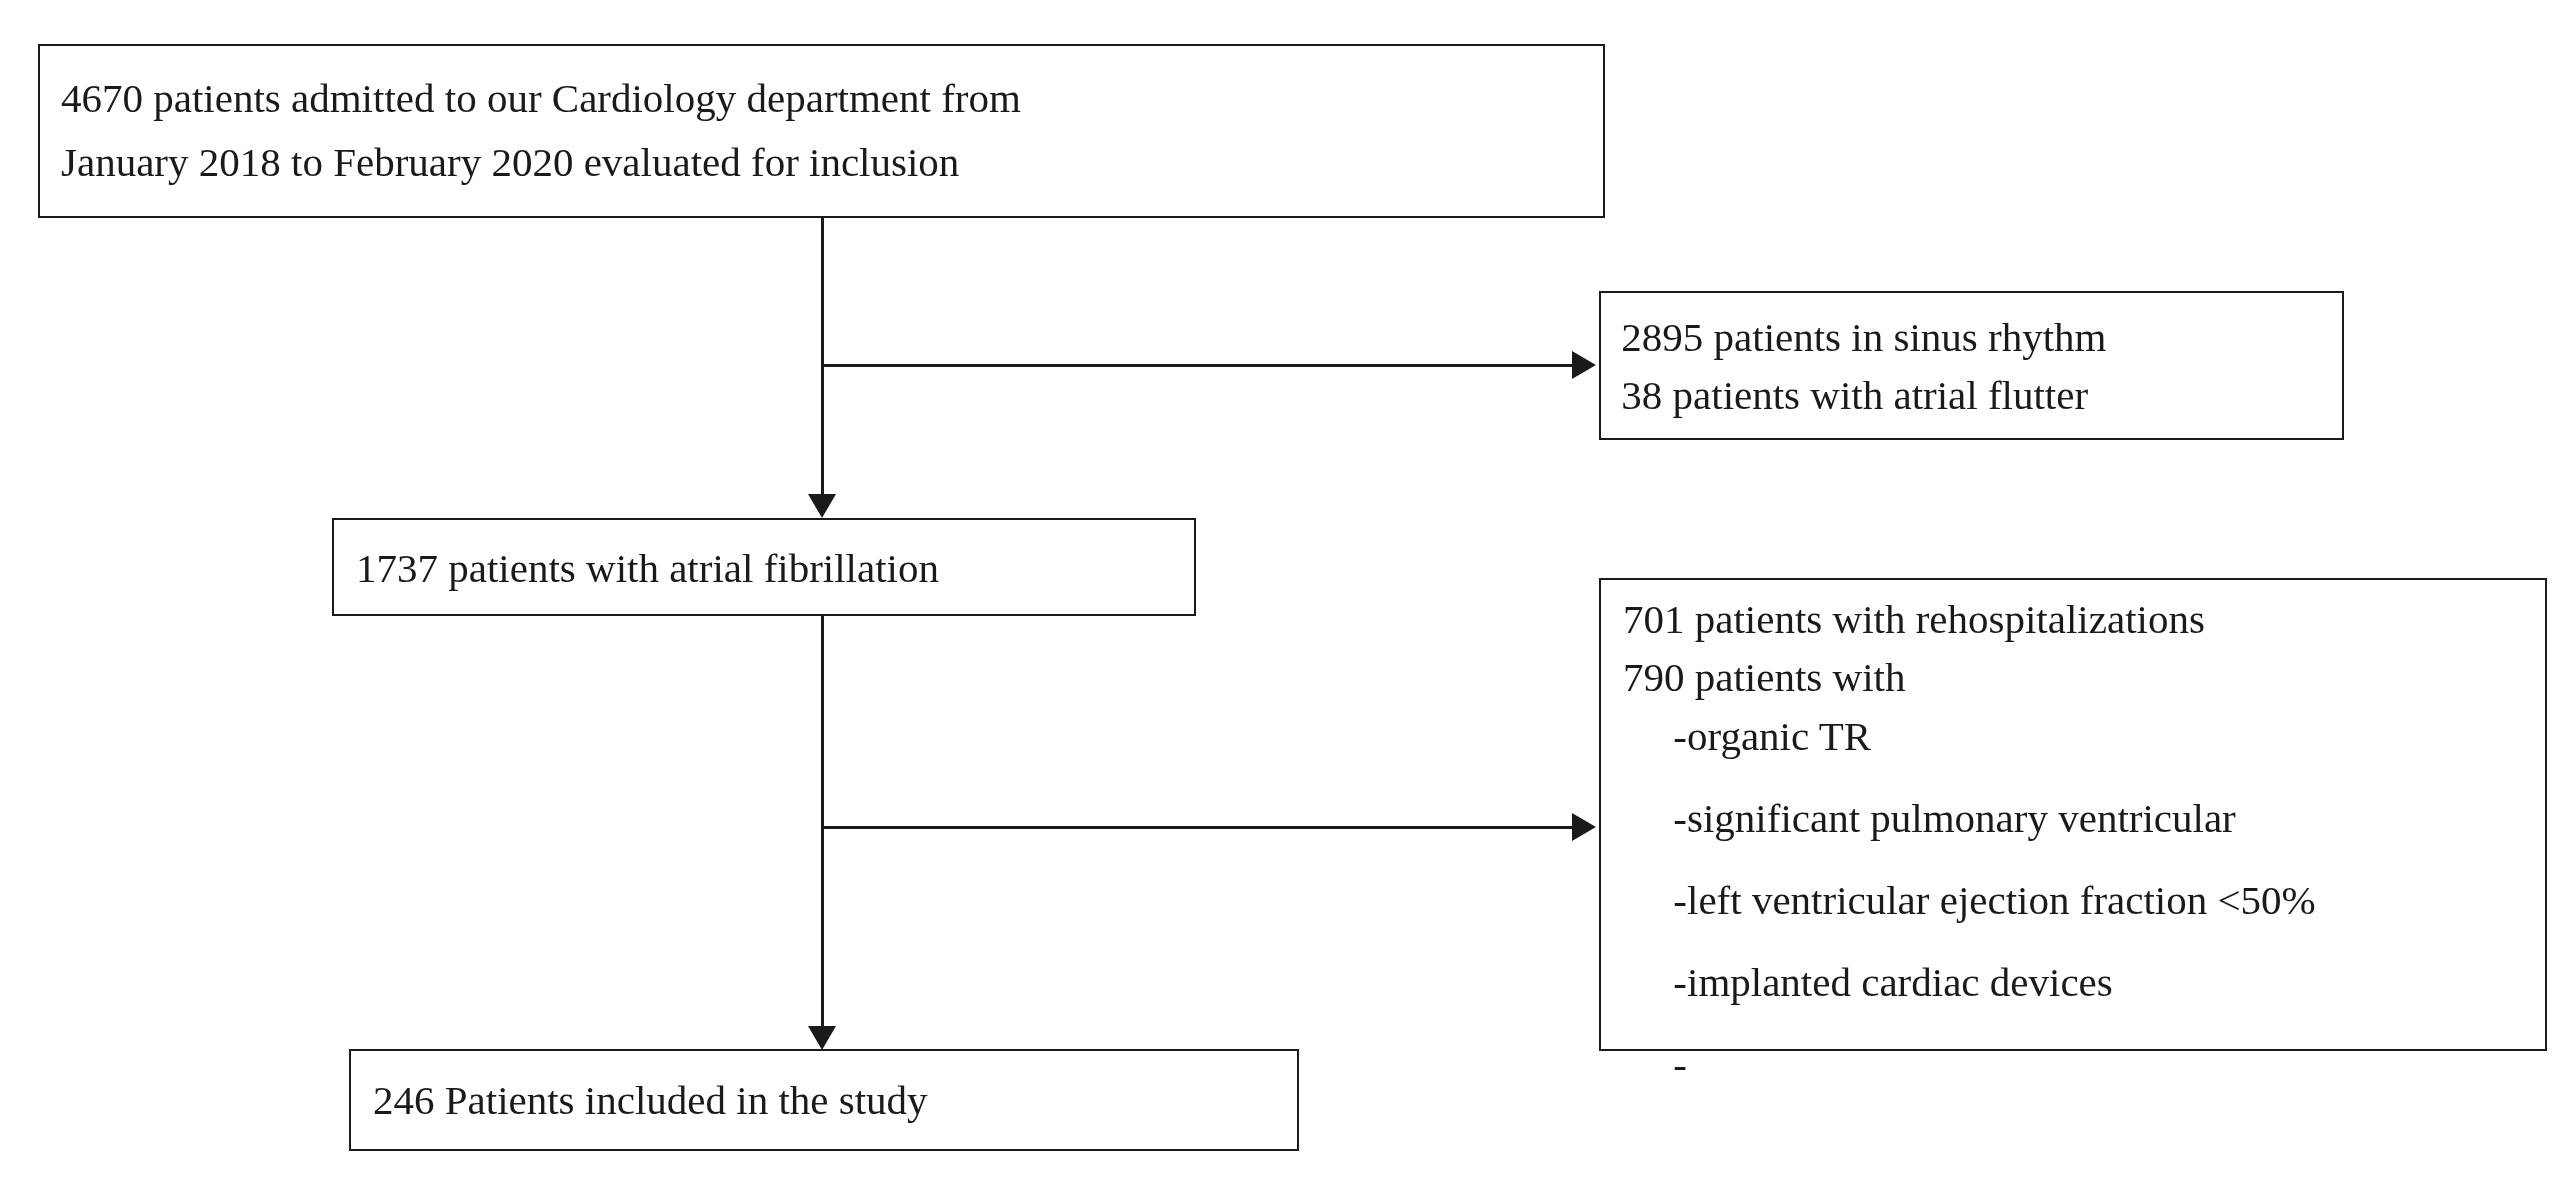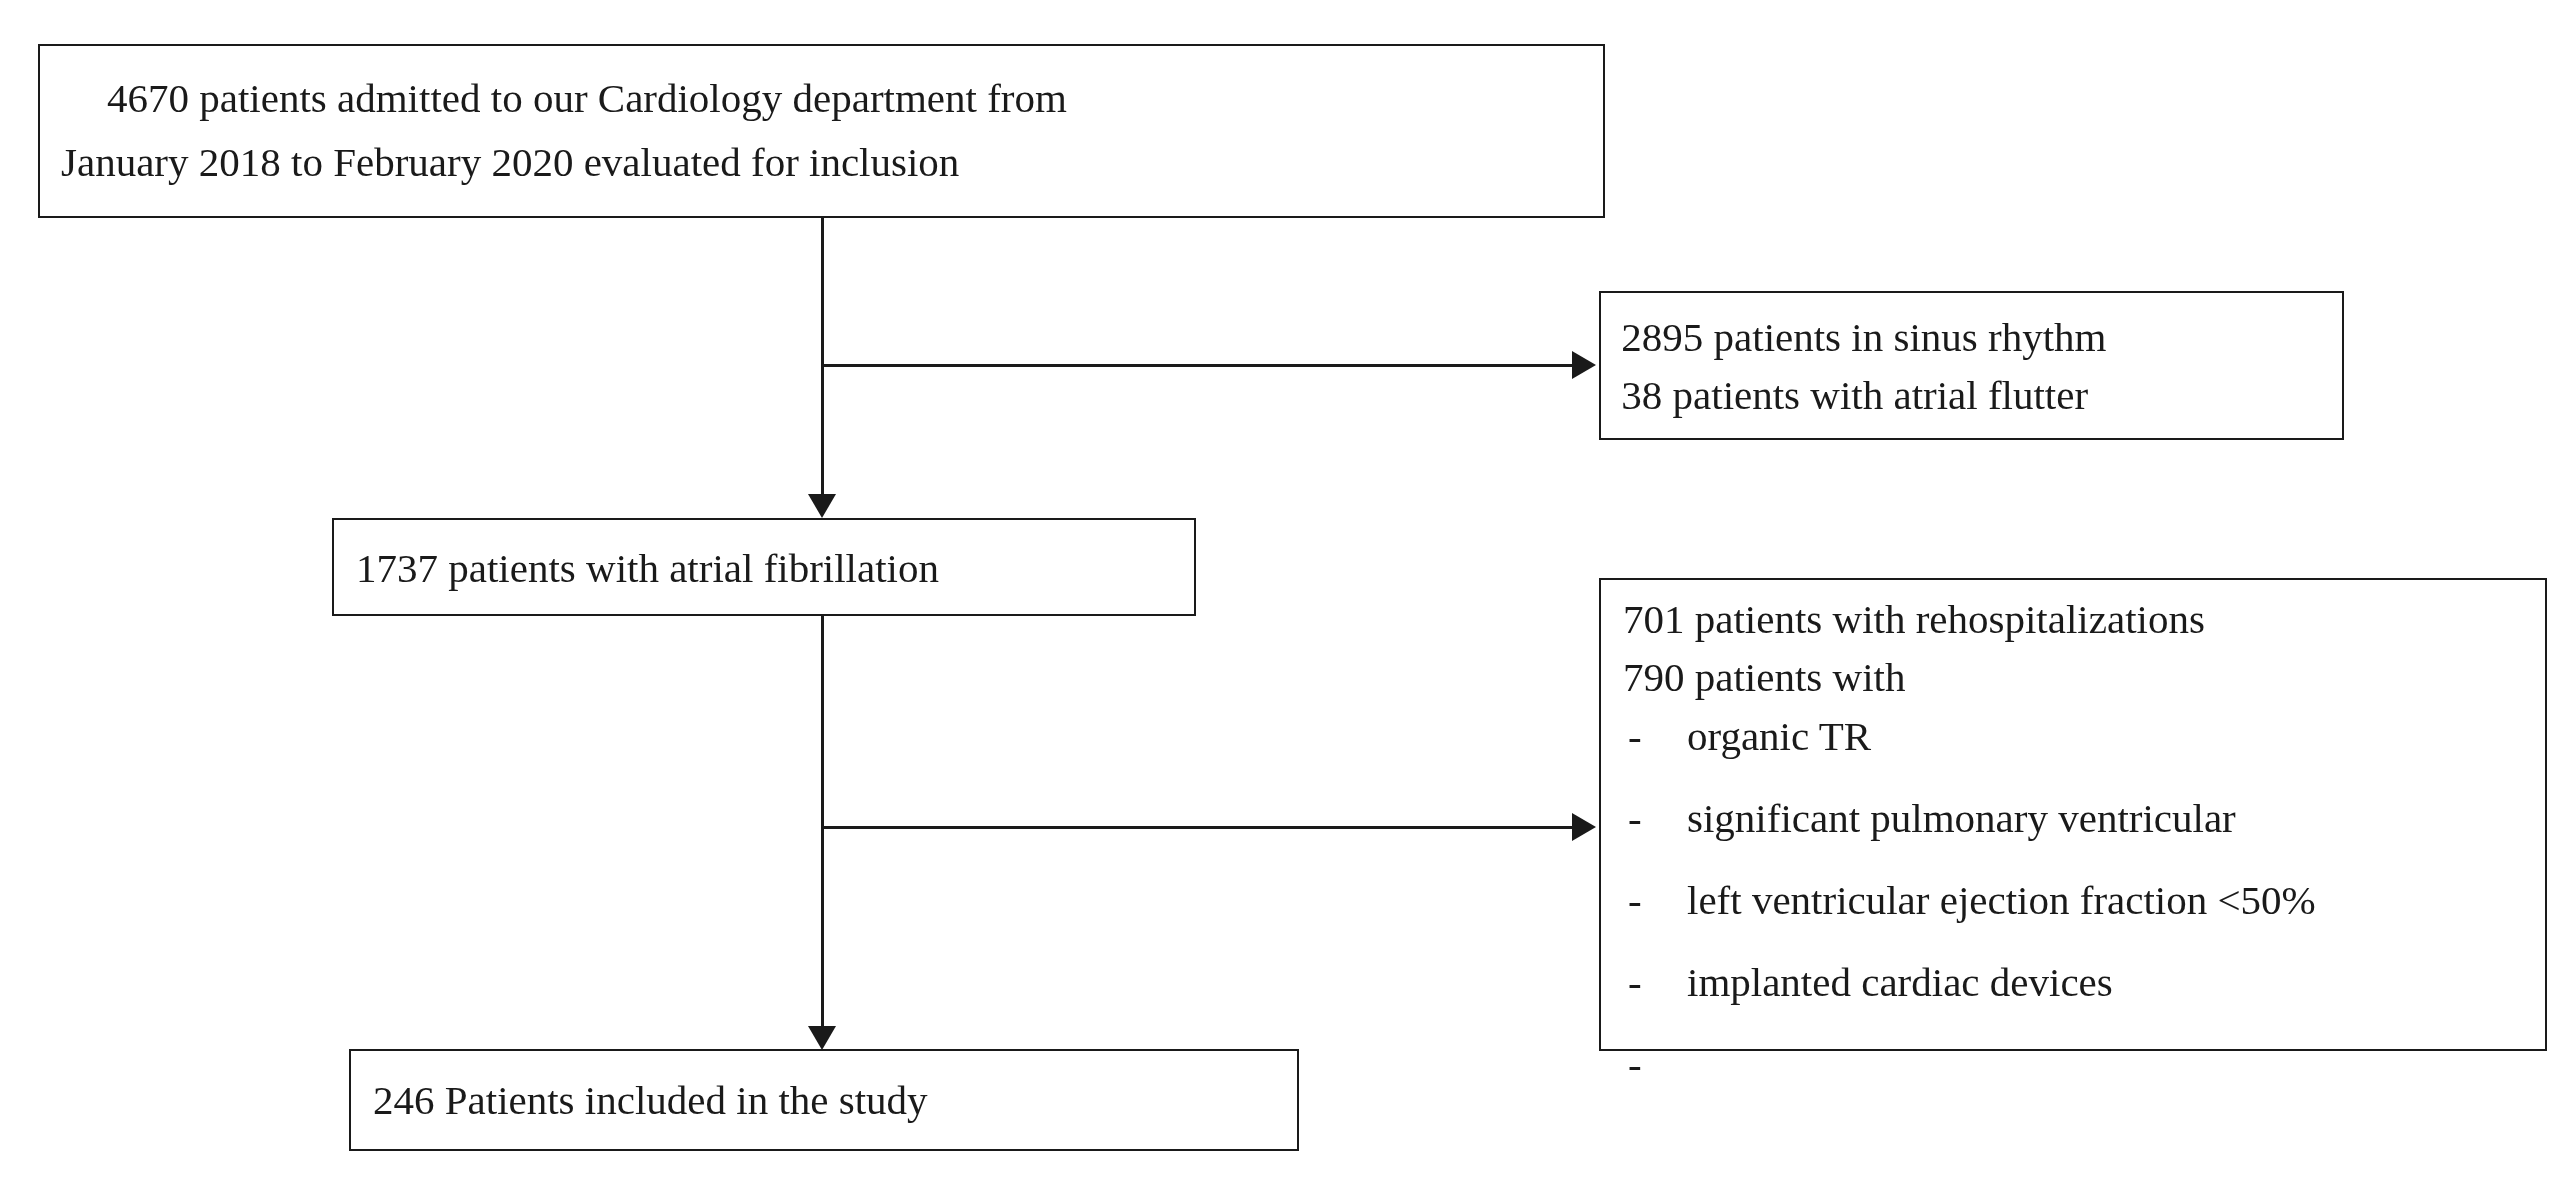--- a/index.html
+++ b/index.html
@@ -86,34 +86,34 @@
   <div class="edge-h" style="left:821px; top:364px; width:751px;"></div>
   <div class="arrow-right" style="left:1572px; top:351px;"></div>
 
   <div class="edge-v" style="left:821px; top:616px; height:410px;"></div>
   <div class="arrow-down" style="left:808px; top:1026px;"></div>
 
   <div class="edge-h" style="left:821px; top:826px; width:751px;"></div>
   <div class="arrow-right" style="left:1572px; top:813px;"></div>
 
   <div class="node" style="left:38px; top:44px; width:1567px; height:174px;">
-    <div class="node-text" style="left:21px; top:23px;margin-left:46px;">4670 patients admitted to our Cardiology department from</div>
+    <div class="node-text" style="left:21px; top:23px;">4670 patients admitted to our Cardiology department from</div>
     <div class="node-text" style="left:21px; top:87px;">January 2018 to February 2020 evaluated for inclusion</div>
   </div>
 
   <div class="node" style="left:1599px; top:291px; width:745px; height:149px;">
     <div class="node-text" style="left:20.3px; top:15.2px;">2895 patients in sinus rhythm</div>
     <div class="node-text" style="left:20.3px; top:73px;">38 patients with atrial flutter</div>
   </div>
 
   <div class="node" style="left:332px; top:518px; width:864px; height:98px;">
     <div class="node-text" style="left:22px; top:18.6px;">1737 patients with atrial fibrillation</div>
   </div>
 
-  <div class="node" style="left:1599px; top:578px; width:948px; height:473px;">
+  <div class="node" style="left:1599px; top:578px; width:948px; height:473px;text-align:right;">
     <div class="node-text" style="left:22px; top:10.2px;">701 patients with rehospitalizations</div>
     <div class="node-text" style="left:22px; top:68px;">790 patients with</div>
 
     <div class="bullet-row" style="left:27px; top:129px;">
       <span class="bullet-mark">-</span>
       <span class="bullet-label">organic TR</span>
     </div>
 
     <div class="bullet-row" style="left:27px; top:211px;">
       <span class="bullet-mark">-</span>

